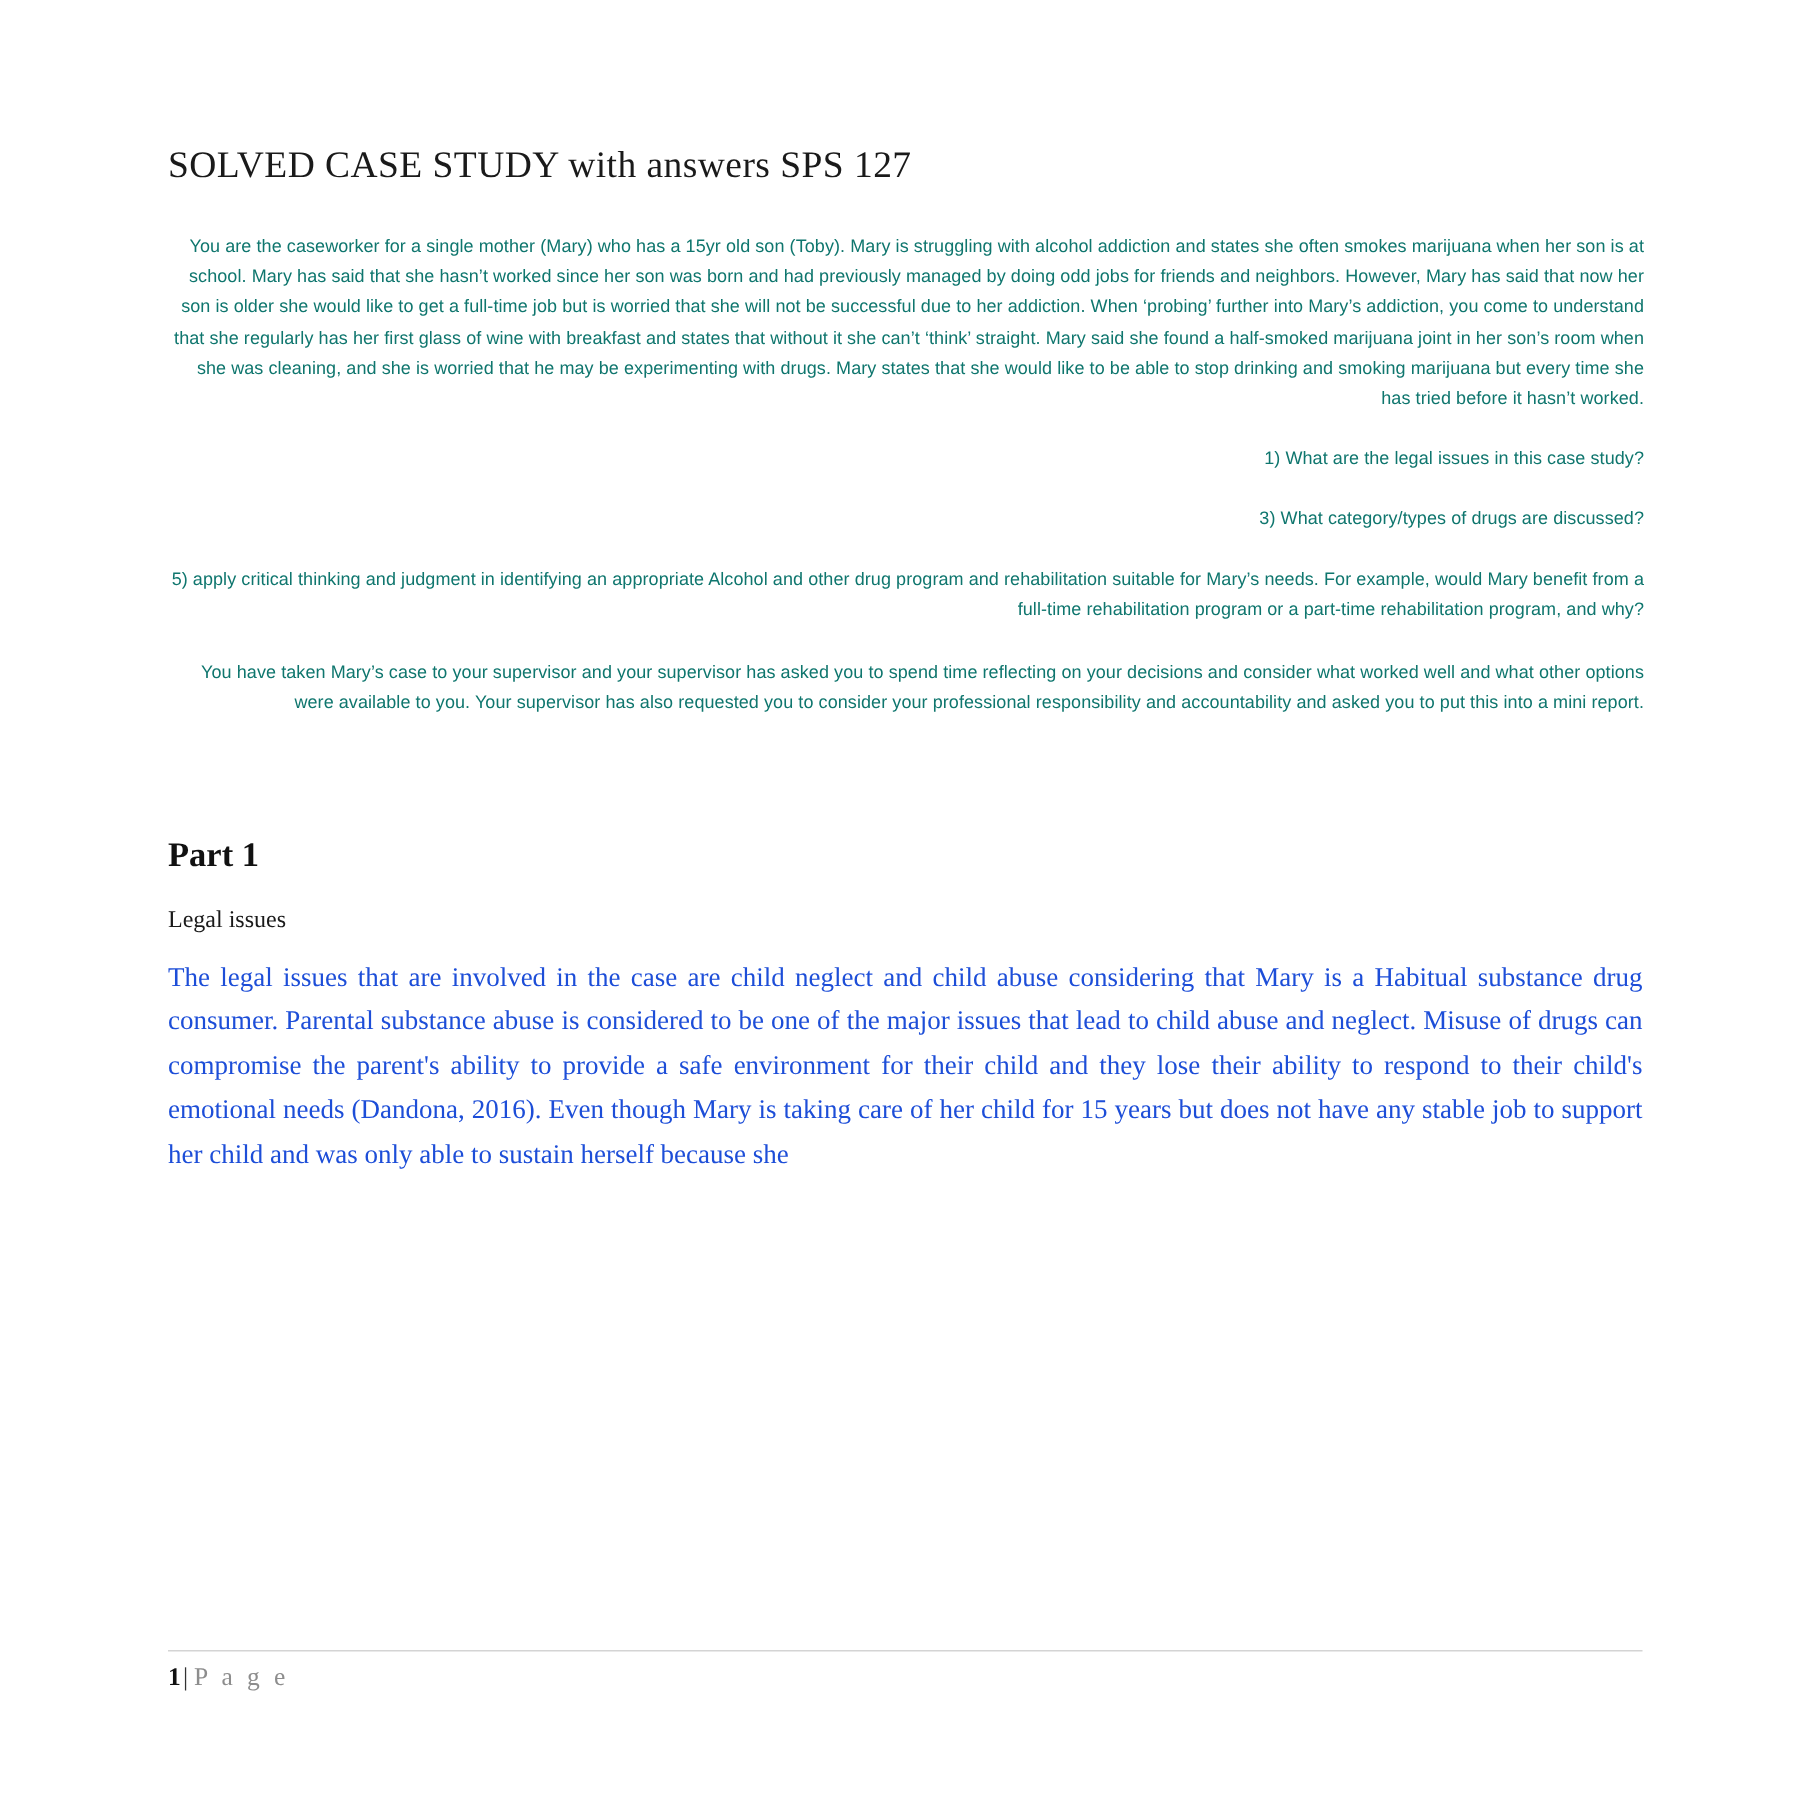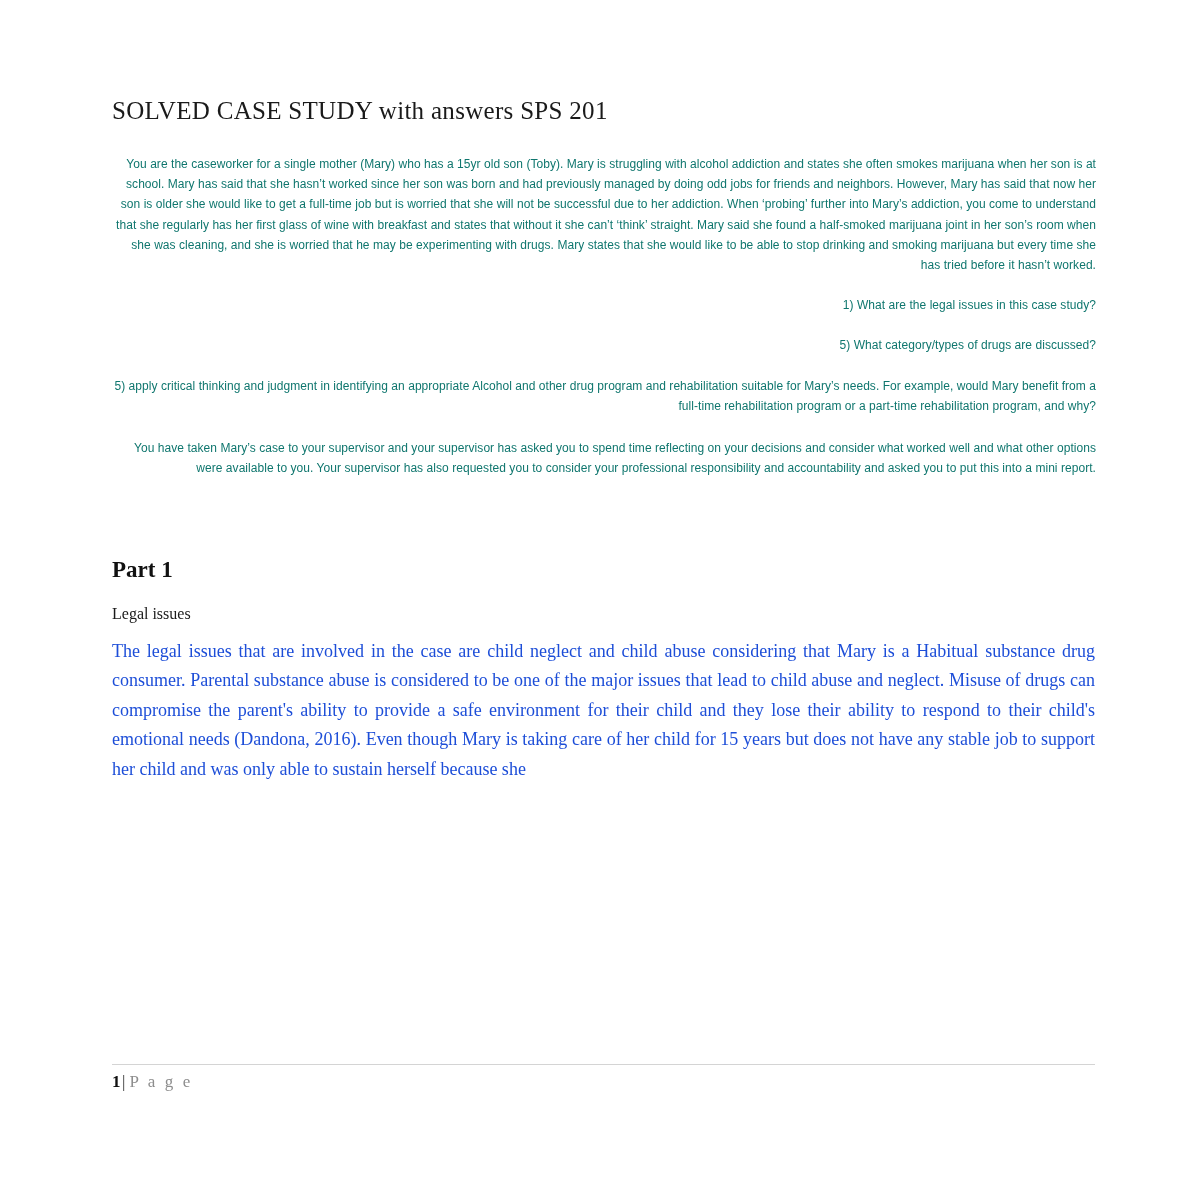--- a/index.html
+++ b/index.html
@@ -103,21 +103,21 @@
     text-align: justify;
     text-justify: inter-word;
     margin: 0;
     width: 983px;
   }
 
   
   .footer {
     position: absolute;
     left: 112px;
-    top: 1064px;
+    top: 1100px;
     width: 983px;
   }
 
   .footer-rule {
     width: 983px;
     height: 1px;
     background: #d4d4d4;
     border: 0;
     margin: 0 0 6px 0;
   }
@@ -148,27 +148,27 @@
     padding-left: 3px;
   }
 </style>
 </head>
 <body>
 
 <div class="page">
 
   <div class="content">
 
-    <h1 class="doc-title">SOLVED CASE STUDY with answers SPS 201</h1>
+    <h1 class="doc-title">SOLVED CASE STUDY with answers SPS 127</h1>
 
     <p class="sans-para">You are the caseworker for a single mother (Mary) who has a 15yr old son (Toby). Mary is struggling with alcohol addiction and states she often smokes marijuana when her son is at school. Mary has said that she hasn’t worked since her son was born and had previously managed by doing odd jobs for friends and neighbors. However, Mary has said that now her son is older she would like to get a full-time job but is worried that she will not be successful due to her addiction. When ‘probing’ further into Mary’s addiction, you come to understand that she regularly has her first glass of wine with breakfast and states that without it she can’t ‘think’ straight. Mary said she found a half-smoked marijuana joint in her son’s room when she was cleaning, and she is worried that he may be experimenting with drugs. Mary states that she would like to be able to stop drinking and smoking marijuana but every time she has tried before it hasn’t worked.</p>
 
     <p class="sans-para q">1) What are the legal issues in this case study?</p>
 
-    <p class="sans-para q">5) What category/types of drugs are discussed?</p>
+    <p class="sans-para q">3) What category/types of drugs are discussed?</p>
 
 
 
     <p class="sans-para q5">5) apply critical thinking and judgment in identifying an appropriate Alcohol and other drug program and rehabilitation suitable for Mary’s needs. For example, would Mary benefit from a full-time rehabilitation program or a part-time rehabilitation program, and why?</p>
 
 
     <p class="sans-para last-block">You have taken Mary’s case to your supervisor and your supervisor has asked you to spend time reflecting on your decisions and consider what worked well and what other options were available to you. Your supervisor has also requested you to consider your professional responsibility and accountability and asked you to put this into a mini report.</p>
 
     <div class="big-gap"></div>
 

